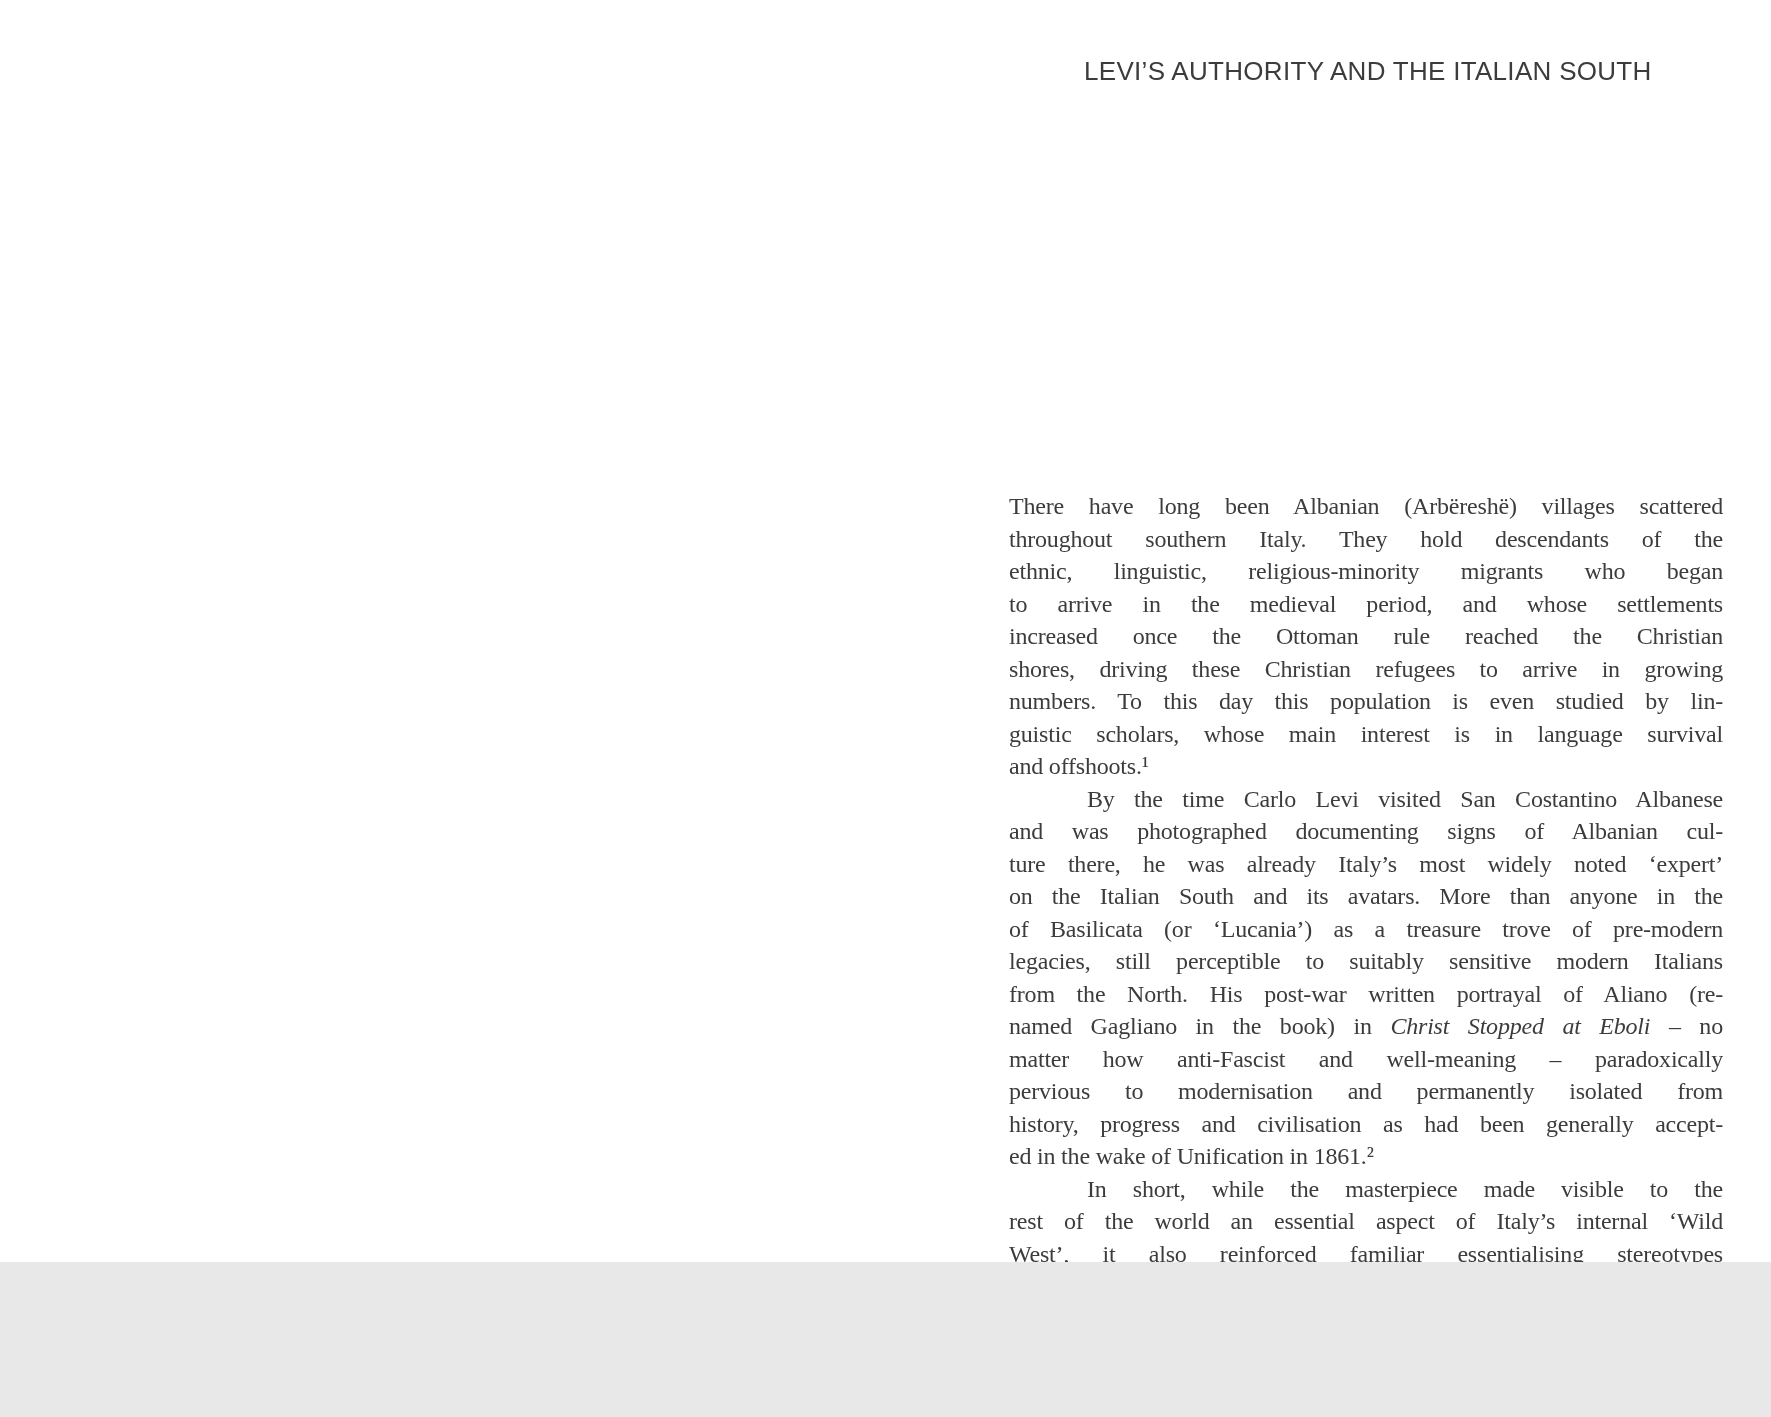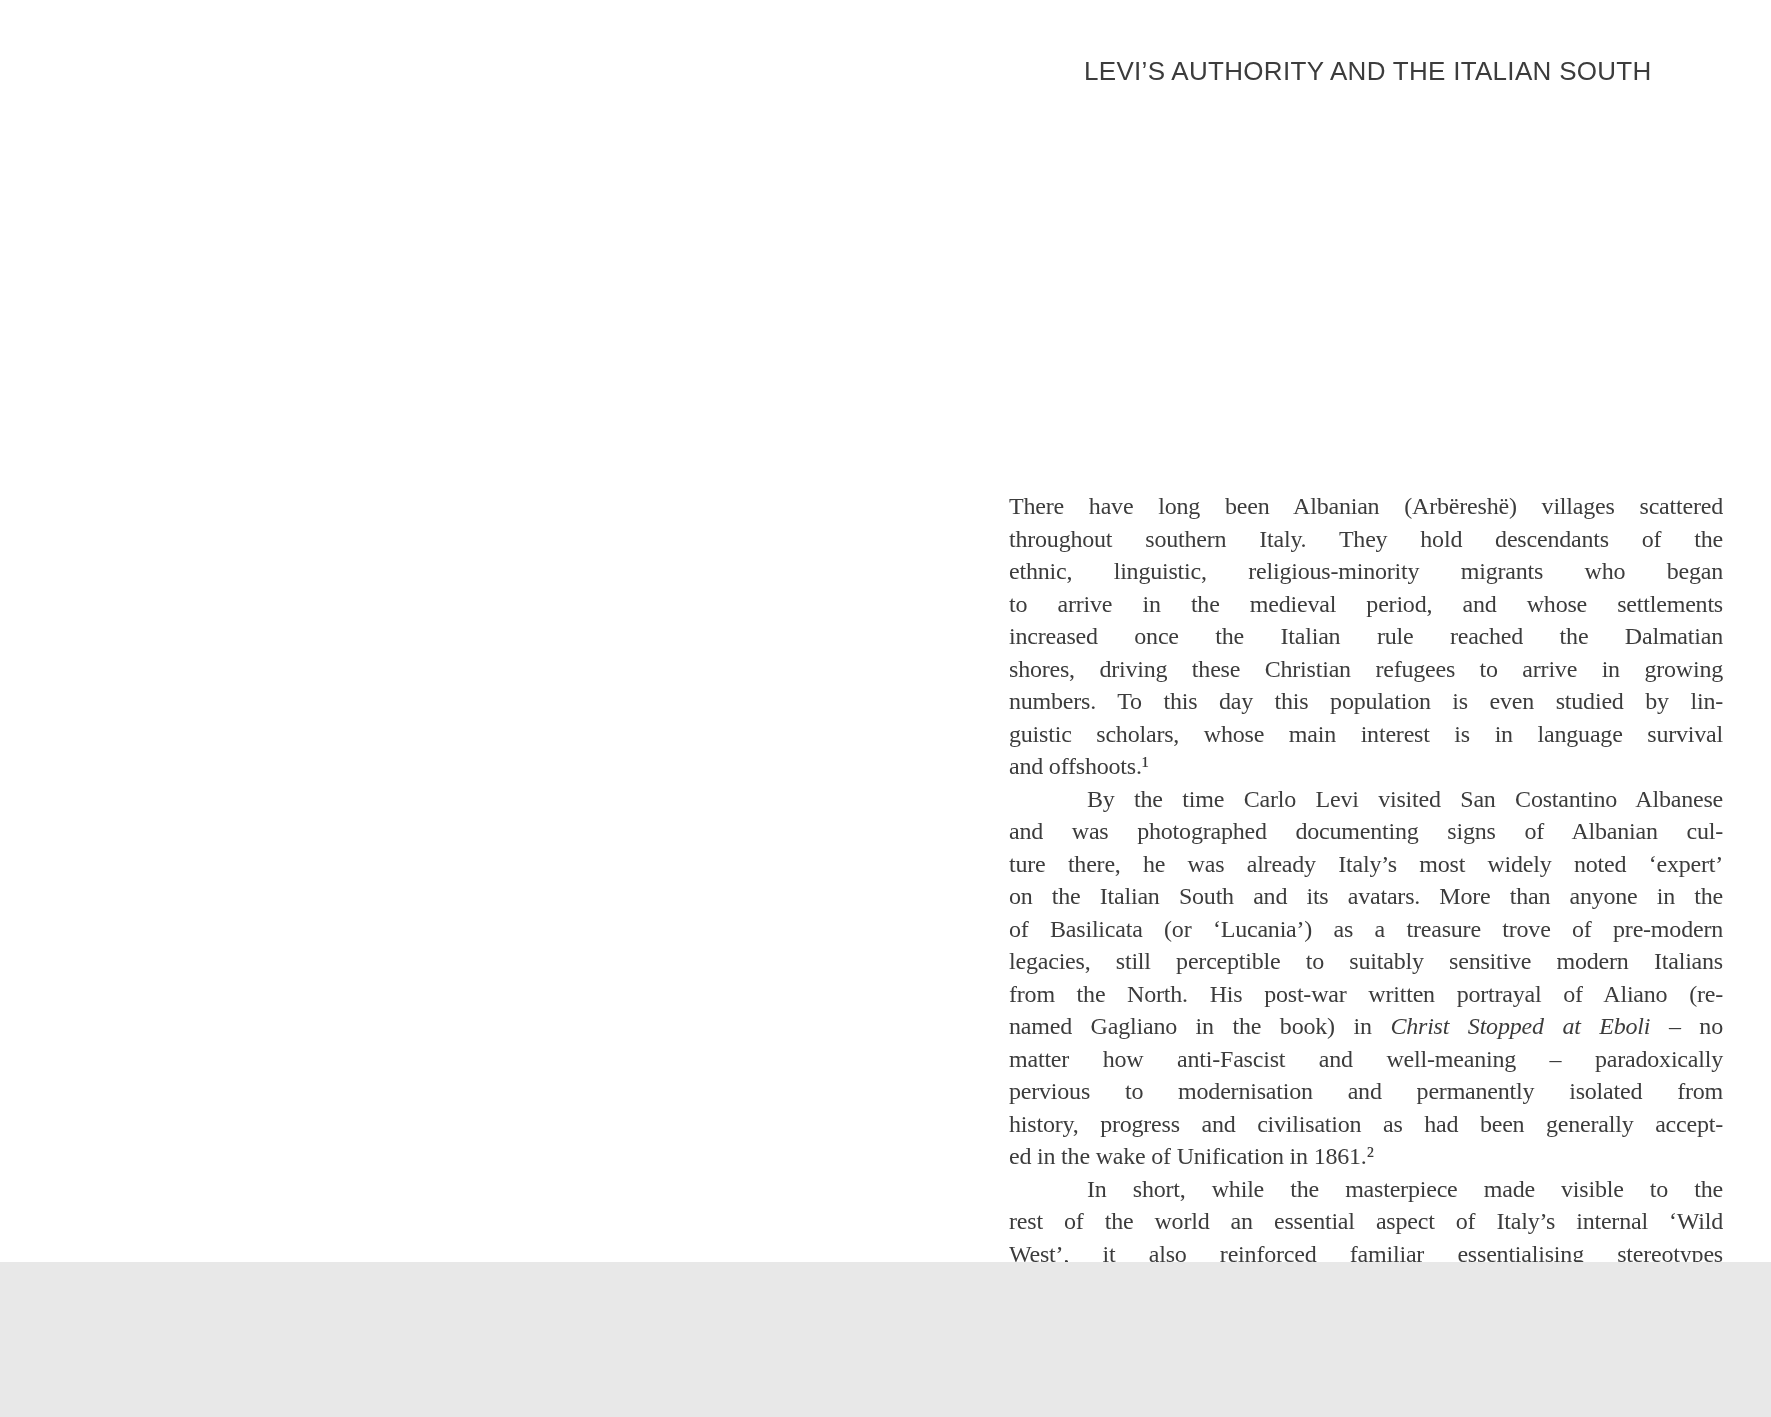--- a/index.html
+++ b/index.html
@@ -69,21 +69,21 @@
   <div class="header">
     <div class="title">LEVI’S AUTHORITY AND THE ITALIAN SOUTH</div>
   </div>
 
   <div class="textblock">
       <div class="para">
         <div class="line"><span>There have long been Albanian (Arbëreshë) villages scattered</span></div>
         <div class="line"><span>throughout southern Italy. They hold descendants of the</span></div>
         <div class="line"><span>ethnic, linguistic, religious-minority migrants who began</span></div>
         <div class="line"><span>to arrive in the medieval period, and whose settlements</span></div>
-        <div class="line"><span>increased once the Italian rule reached the Dalmatian</span></div>
+        <div class="line"><span>increased once the Ottoman rule reached the Christian</span></div>
         <div class="line"><span>shores, driving these Christian refugees to arrive in growing</span></div>
         <div class="line"><span>numbers. To this day this population is even studied by lin-</span></div>
         <div class="line"><span>guistic scholars, whose main interest is in language survival</span></div>
         <div class="line last"><span>and offshoots.¹</span></div>
       </div>
       <div class="para indent">
         <div class="line"><span>By the time Carlo Levi visited San Costantino Albanese</span></div>
         <div class="line"><span>and was photographed documenting signs of Albanian cul-</span></div>
         <div class="line"><span>ture there, he was already Italy’s most widely noted ‘expert’</span></div>
         <div class="line"><span>on the Italian South and its avatars. More than anyone in the</span></div>

